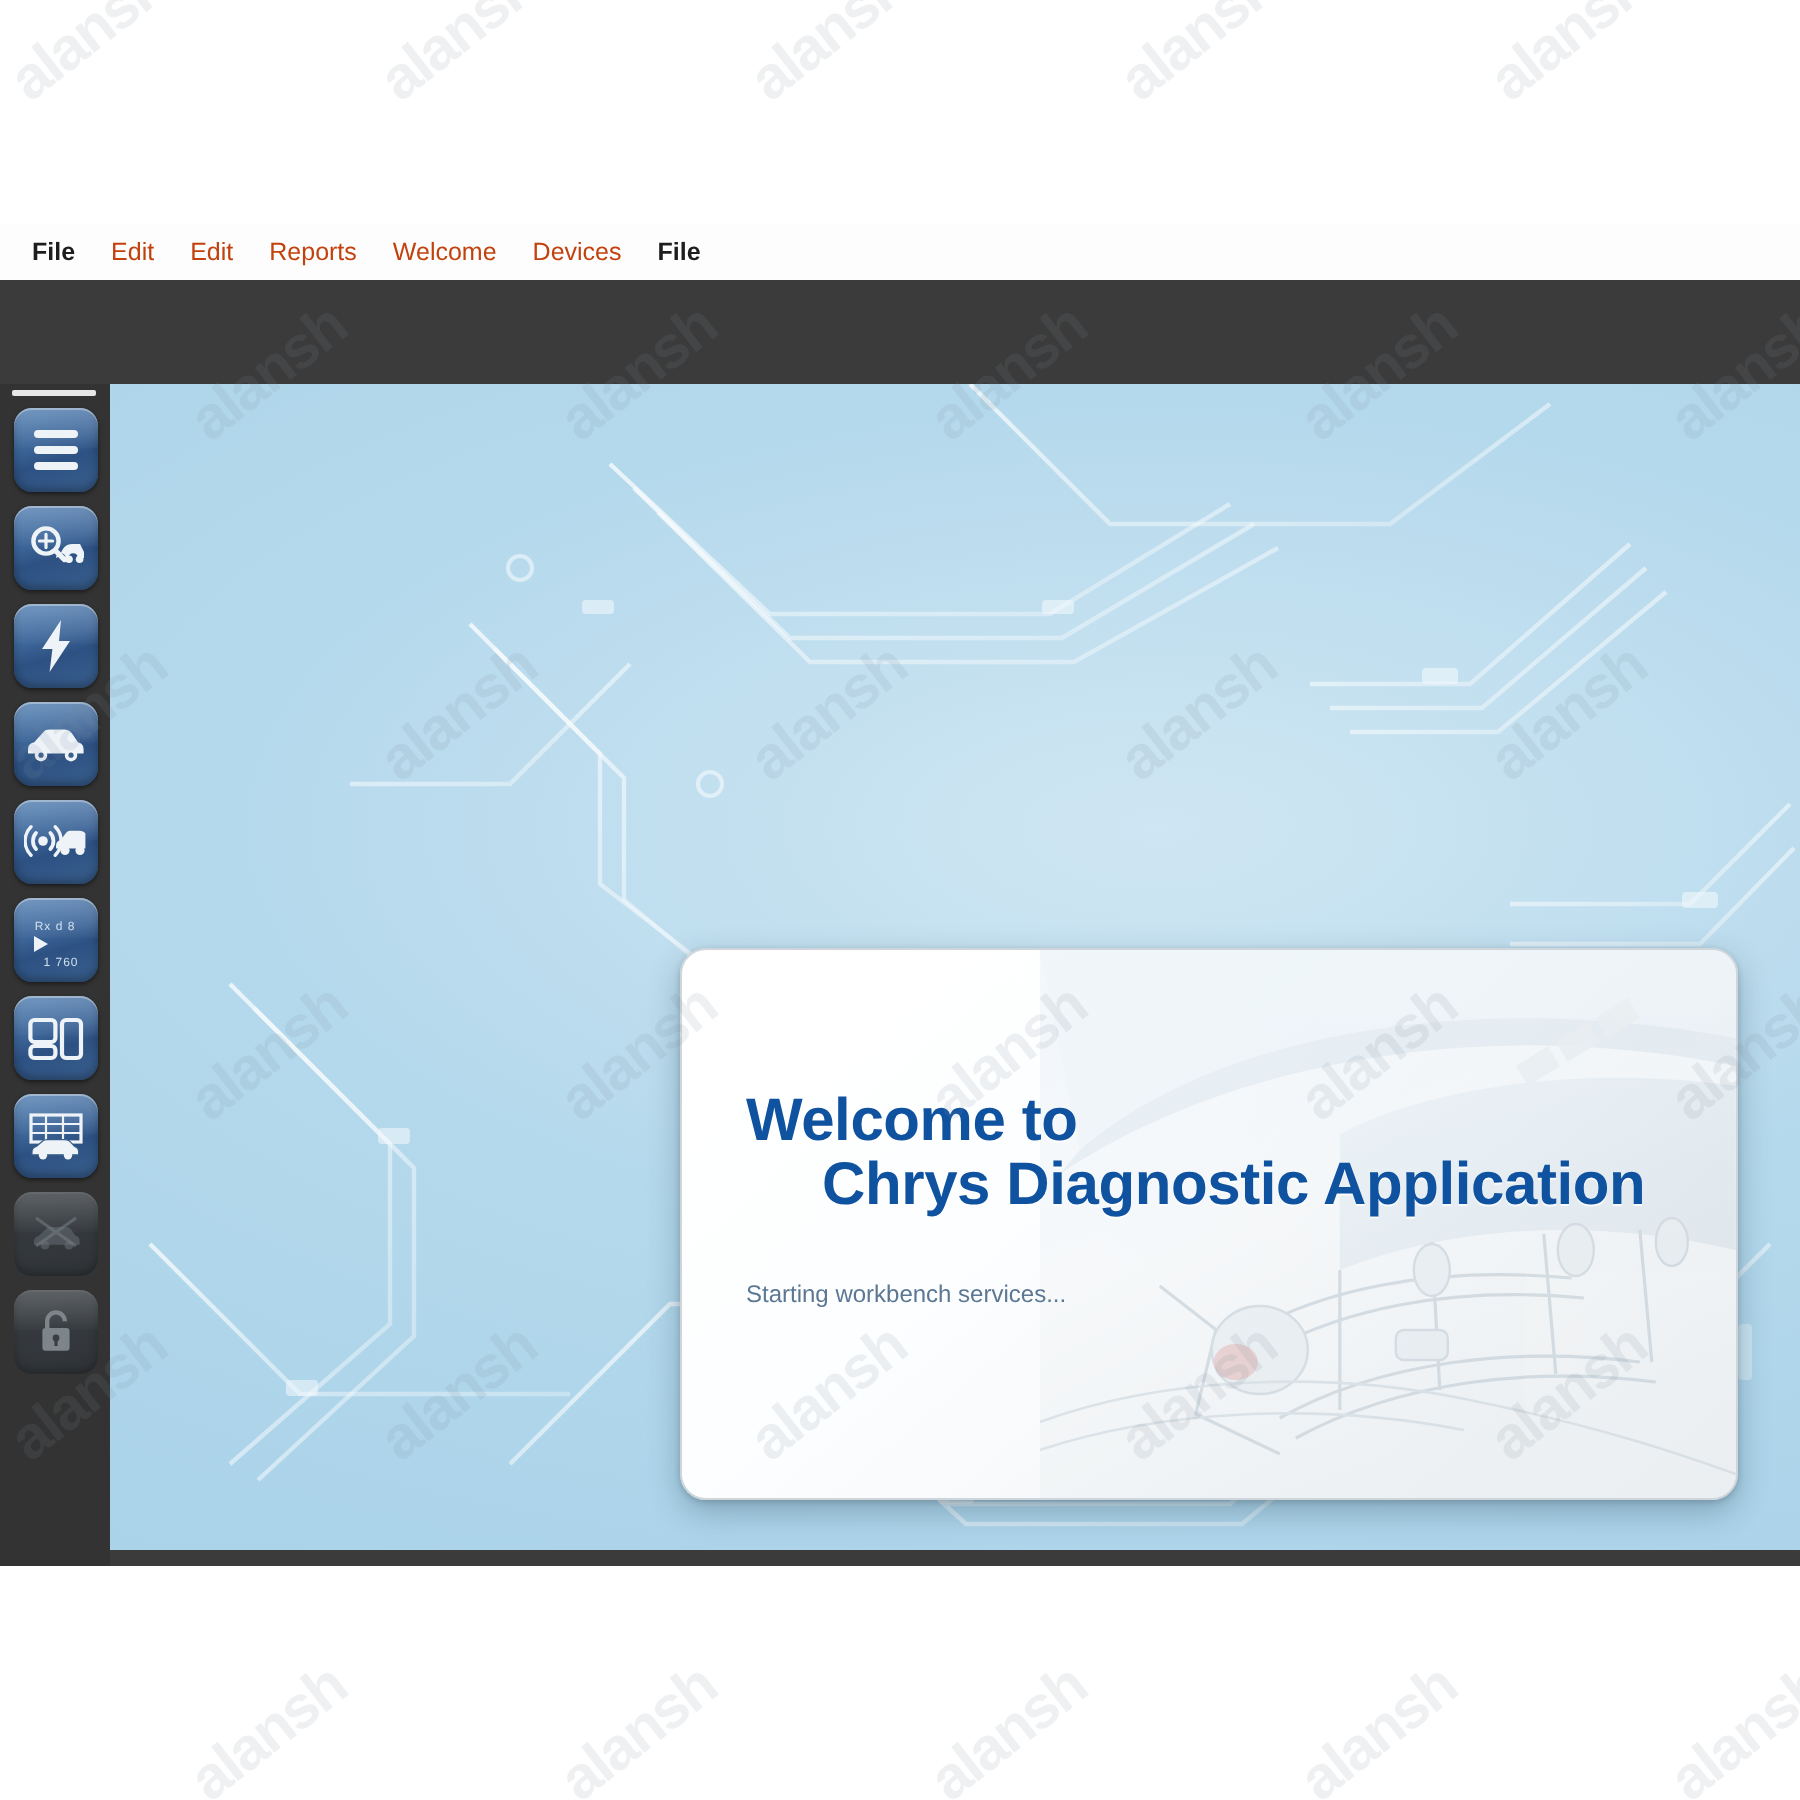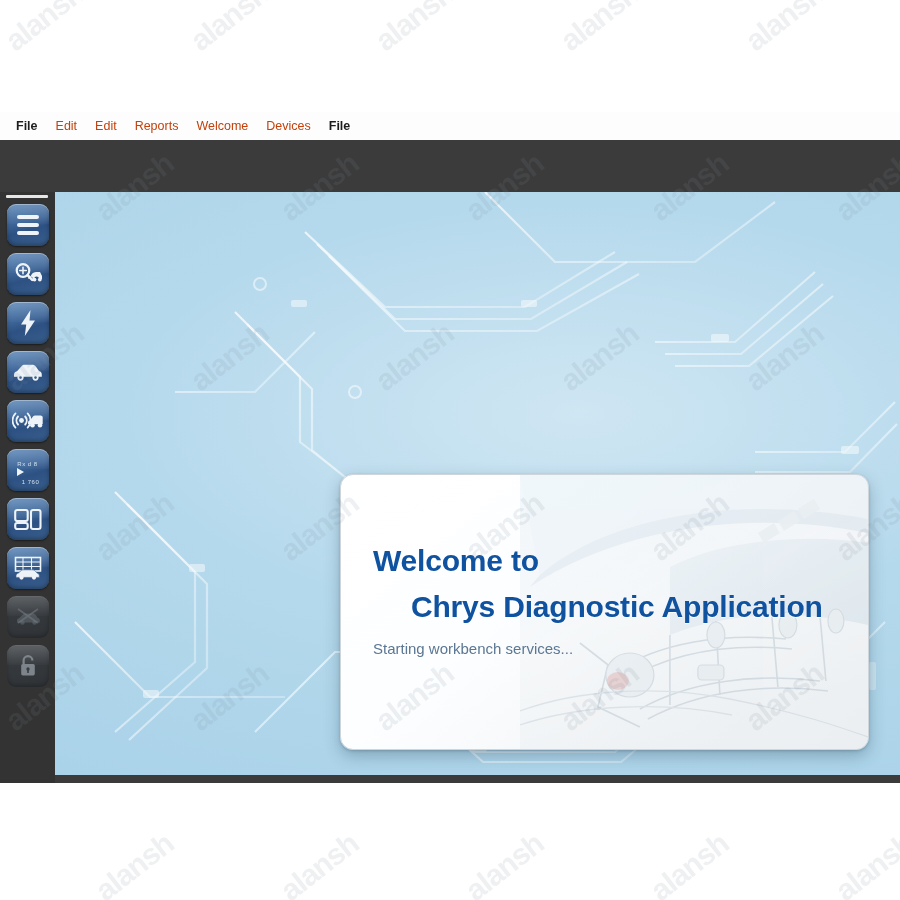--- a/index.html
+++ b/index.html
@@ -219,27 +219,27 @@
     line-height: 1.08;
     text-shadow: 0 1px 0 rgba(255,255,255,0.8);
   }
   #welcome-line2 {
     font-size: 30px;
     font-weight: 700;
     color: #0f52a0;
     letter-spacing: -0.2px;
     line-height: 1.08;
     margin-left: 38px;
-    margin-top: 14px;
+    margin-top: 0;
     white-space: nowrap;
     text-shadow: 0 1px 0 rgba(255,255,255,0.8);
   }
   #splash-status {
-    margin-top: 16px;
-    font-size: 15px;
+    margin-top: 30px;
+    font-size: 12px;
     color: #5b7793;
   }
 </style>
 </head>
 <body>
 
 <div id="app-window">
 
   <div id="menu-bar">
     <div class="menu-item bold">File</div>

